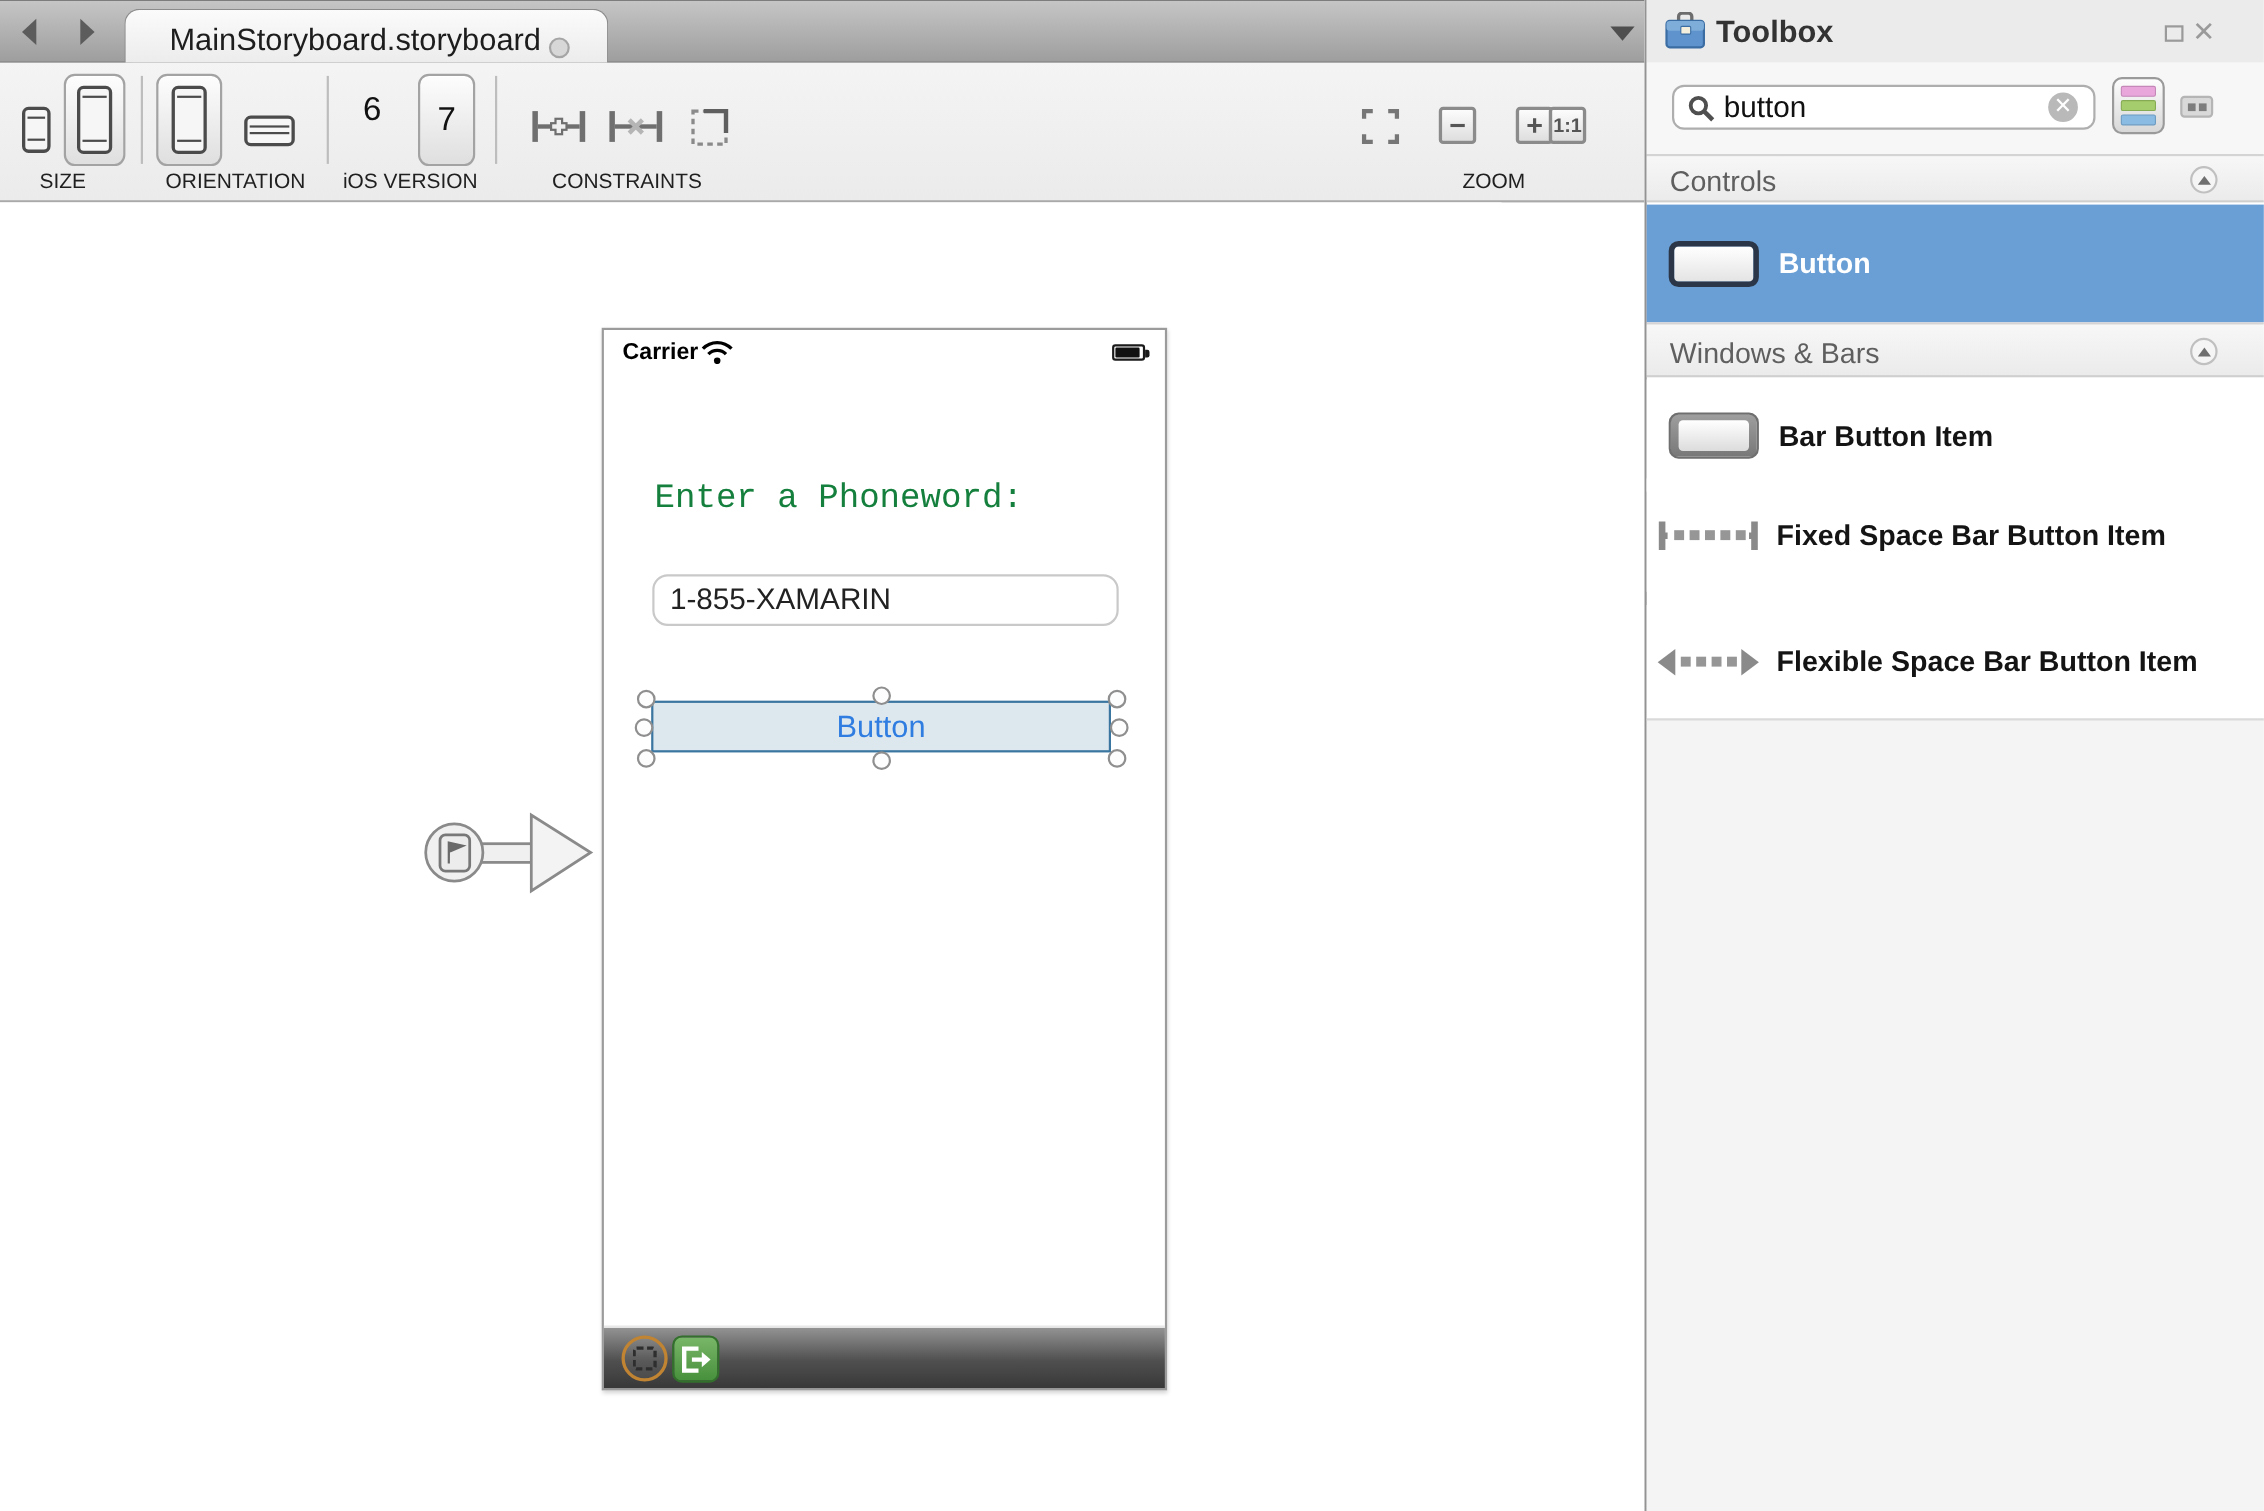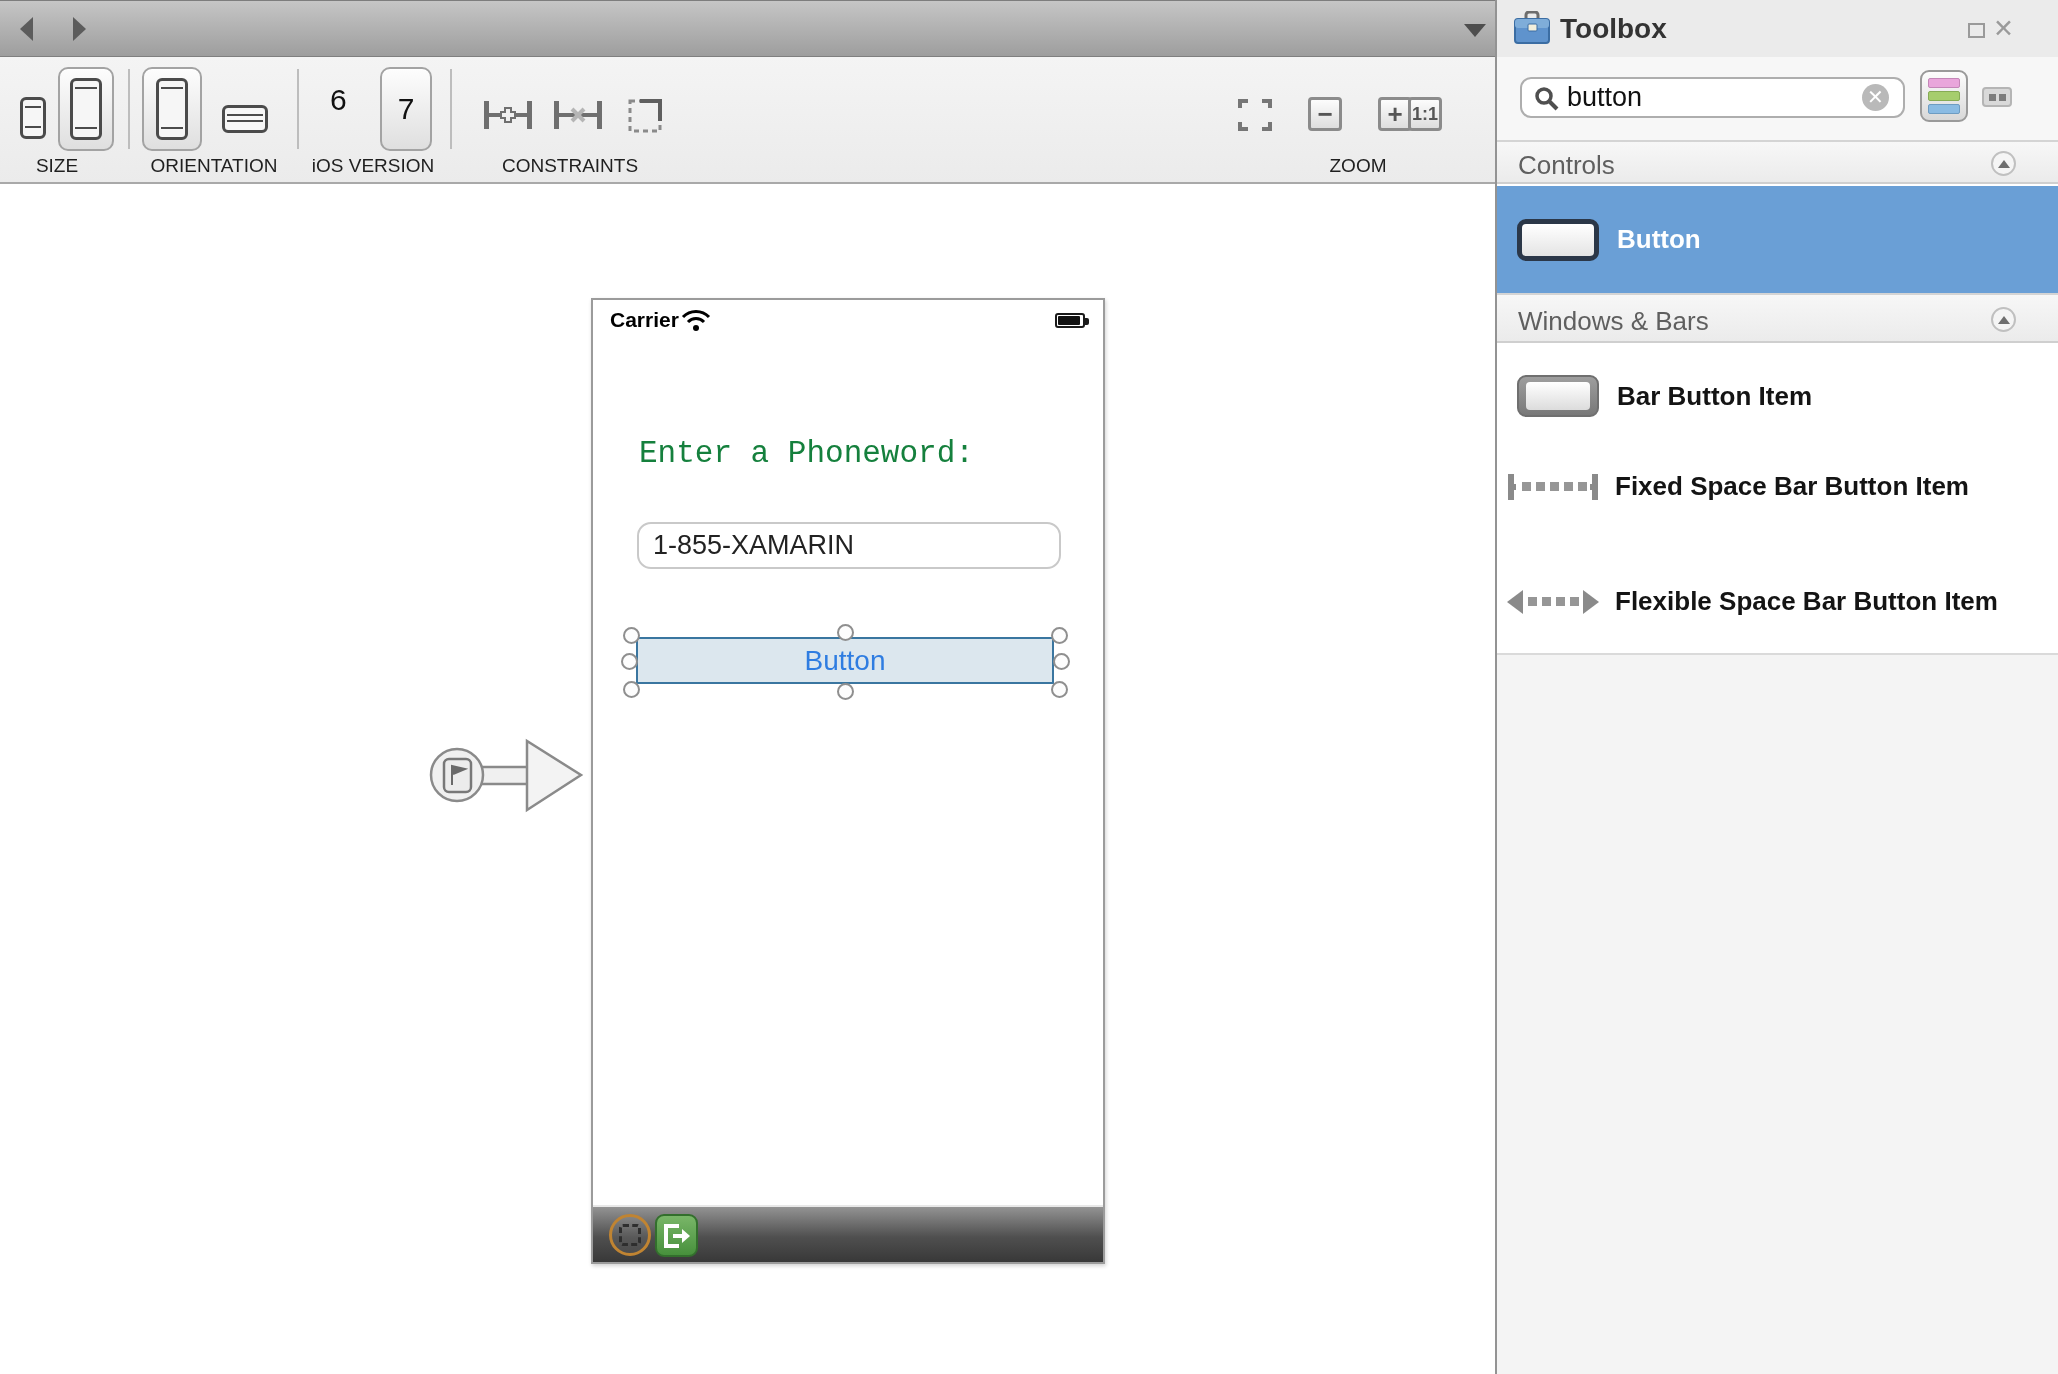--- a/index.html
+++ b/index.html
@@ -36,21 +36,21 @@
   .phone-ico::before { content:""; position:absolute; left:2px; right:2px; top:6px; bottom:8px;
     border-top:2px solid #4b4b4b; border-bottom:2px solid #4b4b4b; }
   .iosnum { position:absolute; top:26px; font-size:30px; color:#111; }
   .sqbtn { position:absolute; top:40px; width:34px; height:34px;
     border:3px solid #8b8b8b; border-radius:4px;
     background:linear-gradient(#fcfcfc,#dedede);
     display:flex; align-items:center; justify-content:center;
     font-size:26px; color:#555; font-weight:bold; }
 
   
-  .canvas { position:absolute; left:0; top:184px; width:1365px; height:1190px; background:#ffffff;margin-left:44px; }
+  .canvas { position:absolute; left:0; top:184px; width:1365px; height:1190px; background:#ffffff; }
 
   .phone { position:absolute; left:547px; top:114px; width:514px; height:966px;
     background:#ffffff; border:2px solid #9b9b9b;
     box-shadow:1px 2px 4px rgba(0,0,0,0.18); }
   .statusbar { position:absolute; left:0; top:0; width:100%; height:40px; }
   .carrier { position:absolute; left:17px; top:8px; font-size:21px; font-weight:bold; color:#000; }
   .wifi { position:absolute; left:88px; top:9px; }
   .battery { position:absolute; right:18px; top:13px; width:30px; height:15px;
     border:2px solid #1a1a1a; border-radius:3px; }
   .battery::before { content:""; position:absolute; left:1px; top:1px; right:3px; bottom:1px;
@@ -144,20 +144,24 @@
   <div class="navbtn" style="left:12px">
     <svg width="30" height="30" viewBox="0 0 30 30">
       <path d="M21 3 L8 15 L21 27 Z" fill="#5c5c5c"></path>
       </svg>
   </div>
   <div class="navbtn" style="left:64px">
     <svg width="30" height="30" viewBox="0 0 30 30">
       <path d="M9 3 L22 15 L9 27 Z" fill="#5c5c5c"></path>
       </svg>
   </div>
+  <div class="tab">
+    <span class="tab-title">MainStoryboard.storyboard</span>
+    <span class="tab-dot"></span>
+  </div>
   <div class="tab-dropdown"></div>
 </div>
 
 <div class="toolbar">
 
   <div class="phone-ico" style="position:absolute;left:20px;top:40px;width:26px;height:42px"></div>
   <div class="tbtn" style="left:58px;top:10px;width:56px;height:84px">
     <div class="phone-ico" style="width:32px;height:62px"></div>
   </div>
   <span class="tlabel" style="left:57px">SIZE</span>

